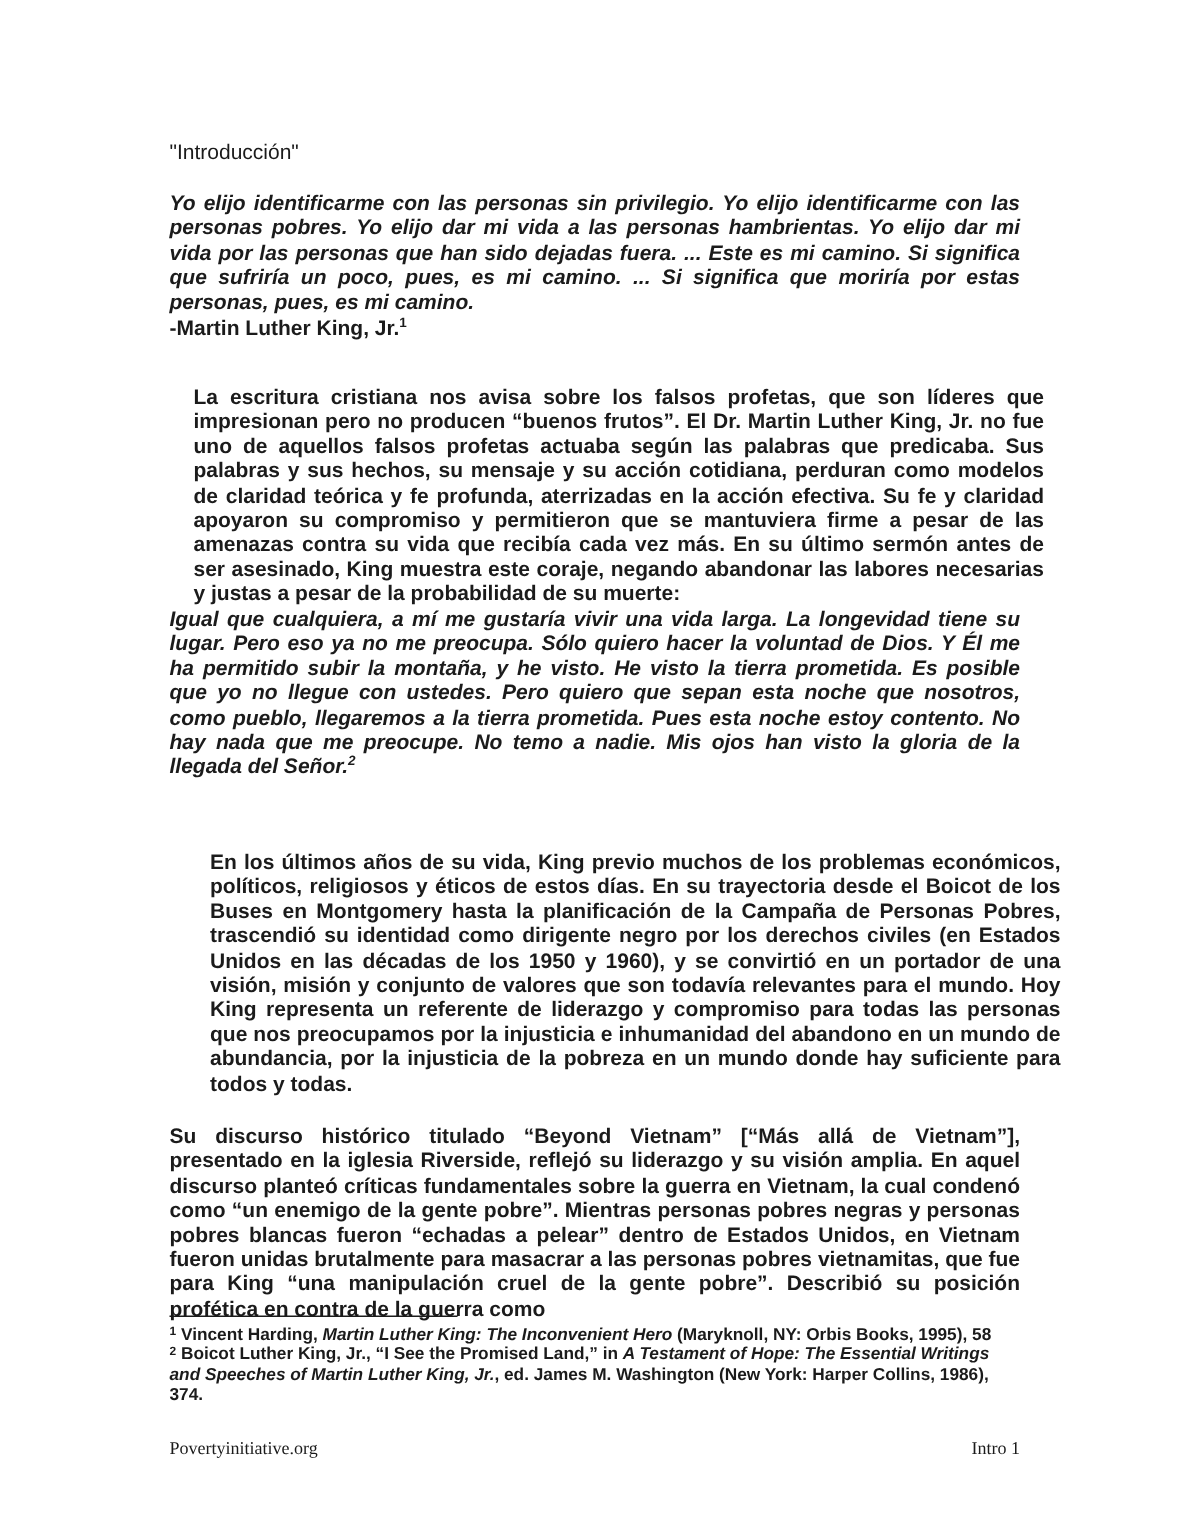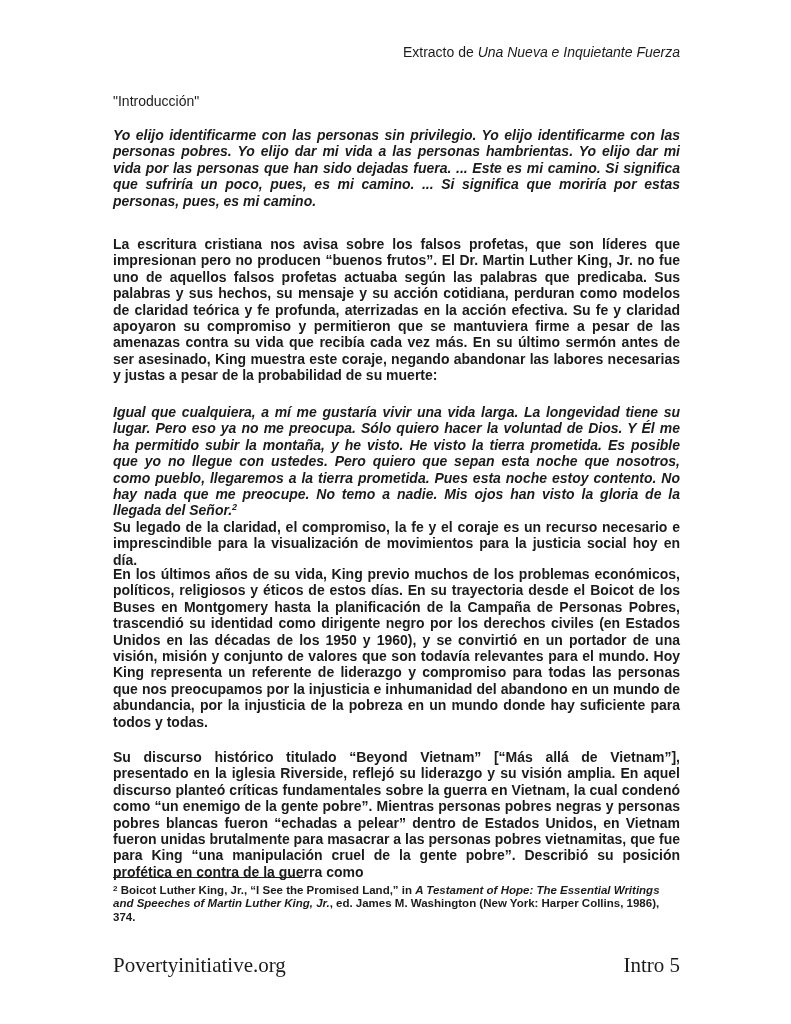--- a/index.html
+++ b/index.html
@@ -28,24 +28,24 @@
     text-align: right;
   }
   .italic { font-style: italic; }
   .section-title { top: 93px; }
   .para {
     text-align: justify;
   }
   .quote { font-style: italic; }
   .q1 { top: 127px; }
   .attribution { top: 210px; }
-  .p1 { top: 236px; }
+  .p1 { top: 256px; margin-left: 16px; }
   .q2 { top: 404px; }
   .p2 { top: 519px; }
-  .p3 { top: 566px; }
+  .p3 { top: 566px; margin-left: 27px; }
   .p4 { top: 749px; }
   sup.fnref {
     font-size: 9px;
     line-height: 0;
     vertical-align: 5px;
   }
   .fn-sep {
     top: 877px;
     width: 192px;
     height: 0;
@@ -54,68 +54,68 @@
   .footnotes {
     top: 884px;
     font-size: 11.5px;
     line-height: 13.4px;
   }
   .footnote { margin: 0; }
   .footnote sup.fnref { vertical-align: 3px; font-size: 8px; }
   .footer {
     top: 957px;
     font-family: "Liberation Serif", serif;
-    font-size: 21px;
+    font-size: 12px;
     display: flex;
     justify-content: space-between;
   }
   p { margin: 0; font-weight: bold; }
 </style>
 </head>
 <body>
 
 <div class="page">
 
-  <div class="block header-line">
-    <span>Extracto de </span><span class="italic">Una Nueva e Inquietante Fuerza</span>
-  </div>
 
   <div class="block section-title">"Introducción"</div>
 
   <p class="block para quote q1">
     <span>Yo elijo identificarme con las personas sin privilegio. Yo elijo identificarme con las personas pobres. Yo elijo dar mi vida a las personas hambrientas. Yo elijo dar mi vida por las personas que han sido dejadas fuera. ... Este es mi camino. Si significa que sufriría un poco, pues, es mi camino. ... Si significa que moriría por estas personas, pues, es mi camino.</span>
   </p>
 
+  <p class="block attribution">
+    <span>-Martin Luther King, Jr.</span><sup class="fnref">1</sup>
+  </p>
 
   <p class="block para p1">
     <span>La escritura cristiana nos avisa sobre los falsos profetas, que son líderes que impresionan pero no producen “buenos frutos”. El Dr. Martin Luther King, Jr. no fue uno de aquellos falsos profetas actuaba según las palabras que predicaba. Sus palabras y sus hechos, su mensaje y su acción cotidiana, perduran como modelos de claridad teórica y fe profunda, aterrizadas en la acción efectiva. Su fe y claridad apoyaron su compromiso y permitieron que se mantuviera firme a pesar de las amenazas contra su vida que recibía cada vez más. En su último sermón antes de ser asesinado, King muestra este coraje, negando abandonar las labores necesarias y justas a pesar de la probabilidad de su muerte:</span>
   </p>
 
   <p class="block para quote q2">
     <span>Igual que cualquiera, a mí me gustaría vivir una vida larga. La longevidad tiene su lugar. Pero eso ya no me preocupa. Sólo quiero hacer la voluntad de Dios. Y Él me ha permitido subir la montaña, y he visto. He visto la tierra prometida. Es posible que yo no llegue con ustedes. Pero quiero que sepan esta noche que nosotros, como pueblo, llegaremos a la tierra prometida. Pues esta noche estoy contento. No hay nada que me preocupe. No temo a nadie. Mis ojos han visto la gloria de la llegada del Señor.</span><sup class="fnref">2</sup>
   </p>
 
-  <p class="block para p2">
-    <span>Su legado de la claridad, el compromiso, la fe y el coraje es un recurso necesario e imprescindible para la visualización de movimientos para la justicia social hoy en día.</span>
-  </p>
 
   <p class="block para p3">
     <span>En los últimos años de su vida, King previo muchos de los problemas económicos, políticos, religiosos y éticos de estos días. En su trayectoria desde el Boicot de los Buses en Montgomery hasta la planificación de la Campaña de Personas Pobres, trascendió su identidad como dirigente negro por los derechos civiles (en Estados Unidos en las décadas de los 1950 y 1960), y se convirtió en un portador de una visión, misión y conjunto de valores que son todavía relevantes para el mundo. Hoy King representa un referente de liderazgo y compromiso para todas las personas que nos preocupamos por la injusticia e inhumanidad del abandono en un mundo de abundancia, por la injusticia de la pobreza en un mundo donde hay suficiente para todos y todas.</span>
   </p>
 
   <p class="block para p4">
     <span>Su discurso histórico titulado “Beyond Vietnam” [“Más allá de Vietnam”], presentado en la iglesia Riverside, reflejó su liderazgo y su visión amplia. En aquel discurso planteó críticas fundamentales sobre la guerra en Vietnam, la cual condenó como “un enemigo de la gente pobre”. Mientras personas pobres negras y personas pobres blancas fueron “echadas a pelear” dentro de Estados Unidos, en Vietnam fueron unidas brutalmente para masacrar a las personas pobres vietnamitas, que fue para King “una manipulación cruel de la gente pobre”. Describió su posición profética en contra de la guerra como</span>
   </p>
 
   <div class="block fn-sep"></div>
 
   <div class="block footnotes">
     <p class="footnote">
+      <sup class="fnref">1</sup><span> Vincent Harding, </span><span class="italic">Martin Luther King: The Inconvenient Hero</span><span> (Maryknoll, NY: Orbis Books, 1995), 58</span>
+    </p>
+    <p class="footnote">
       <sup class="fnref">2</sup><span> Boicot Luther King, Jr., “I See the Promised Land,” in </span><span class="italic">A Testament of Hope: The Essential Writings and Speeches of Martin Luther King, Jr.</span><span>, ed. James M. Washington (New York: Harper Collins, 1986), 374.</span>
     </p>
   </div>
 
   <div class="block footer">
     <span>Povertyinitiative.org</span>
-    <span>Intro 5</span>
+    <span>Intro 1</span>
   </div>
 
 </div>
 
 </body></html>

